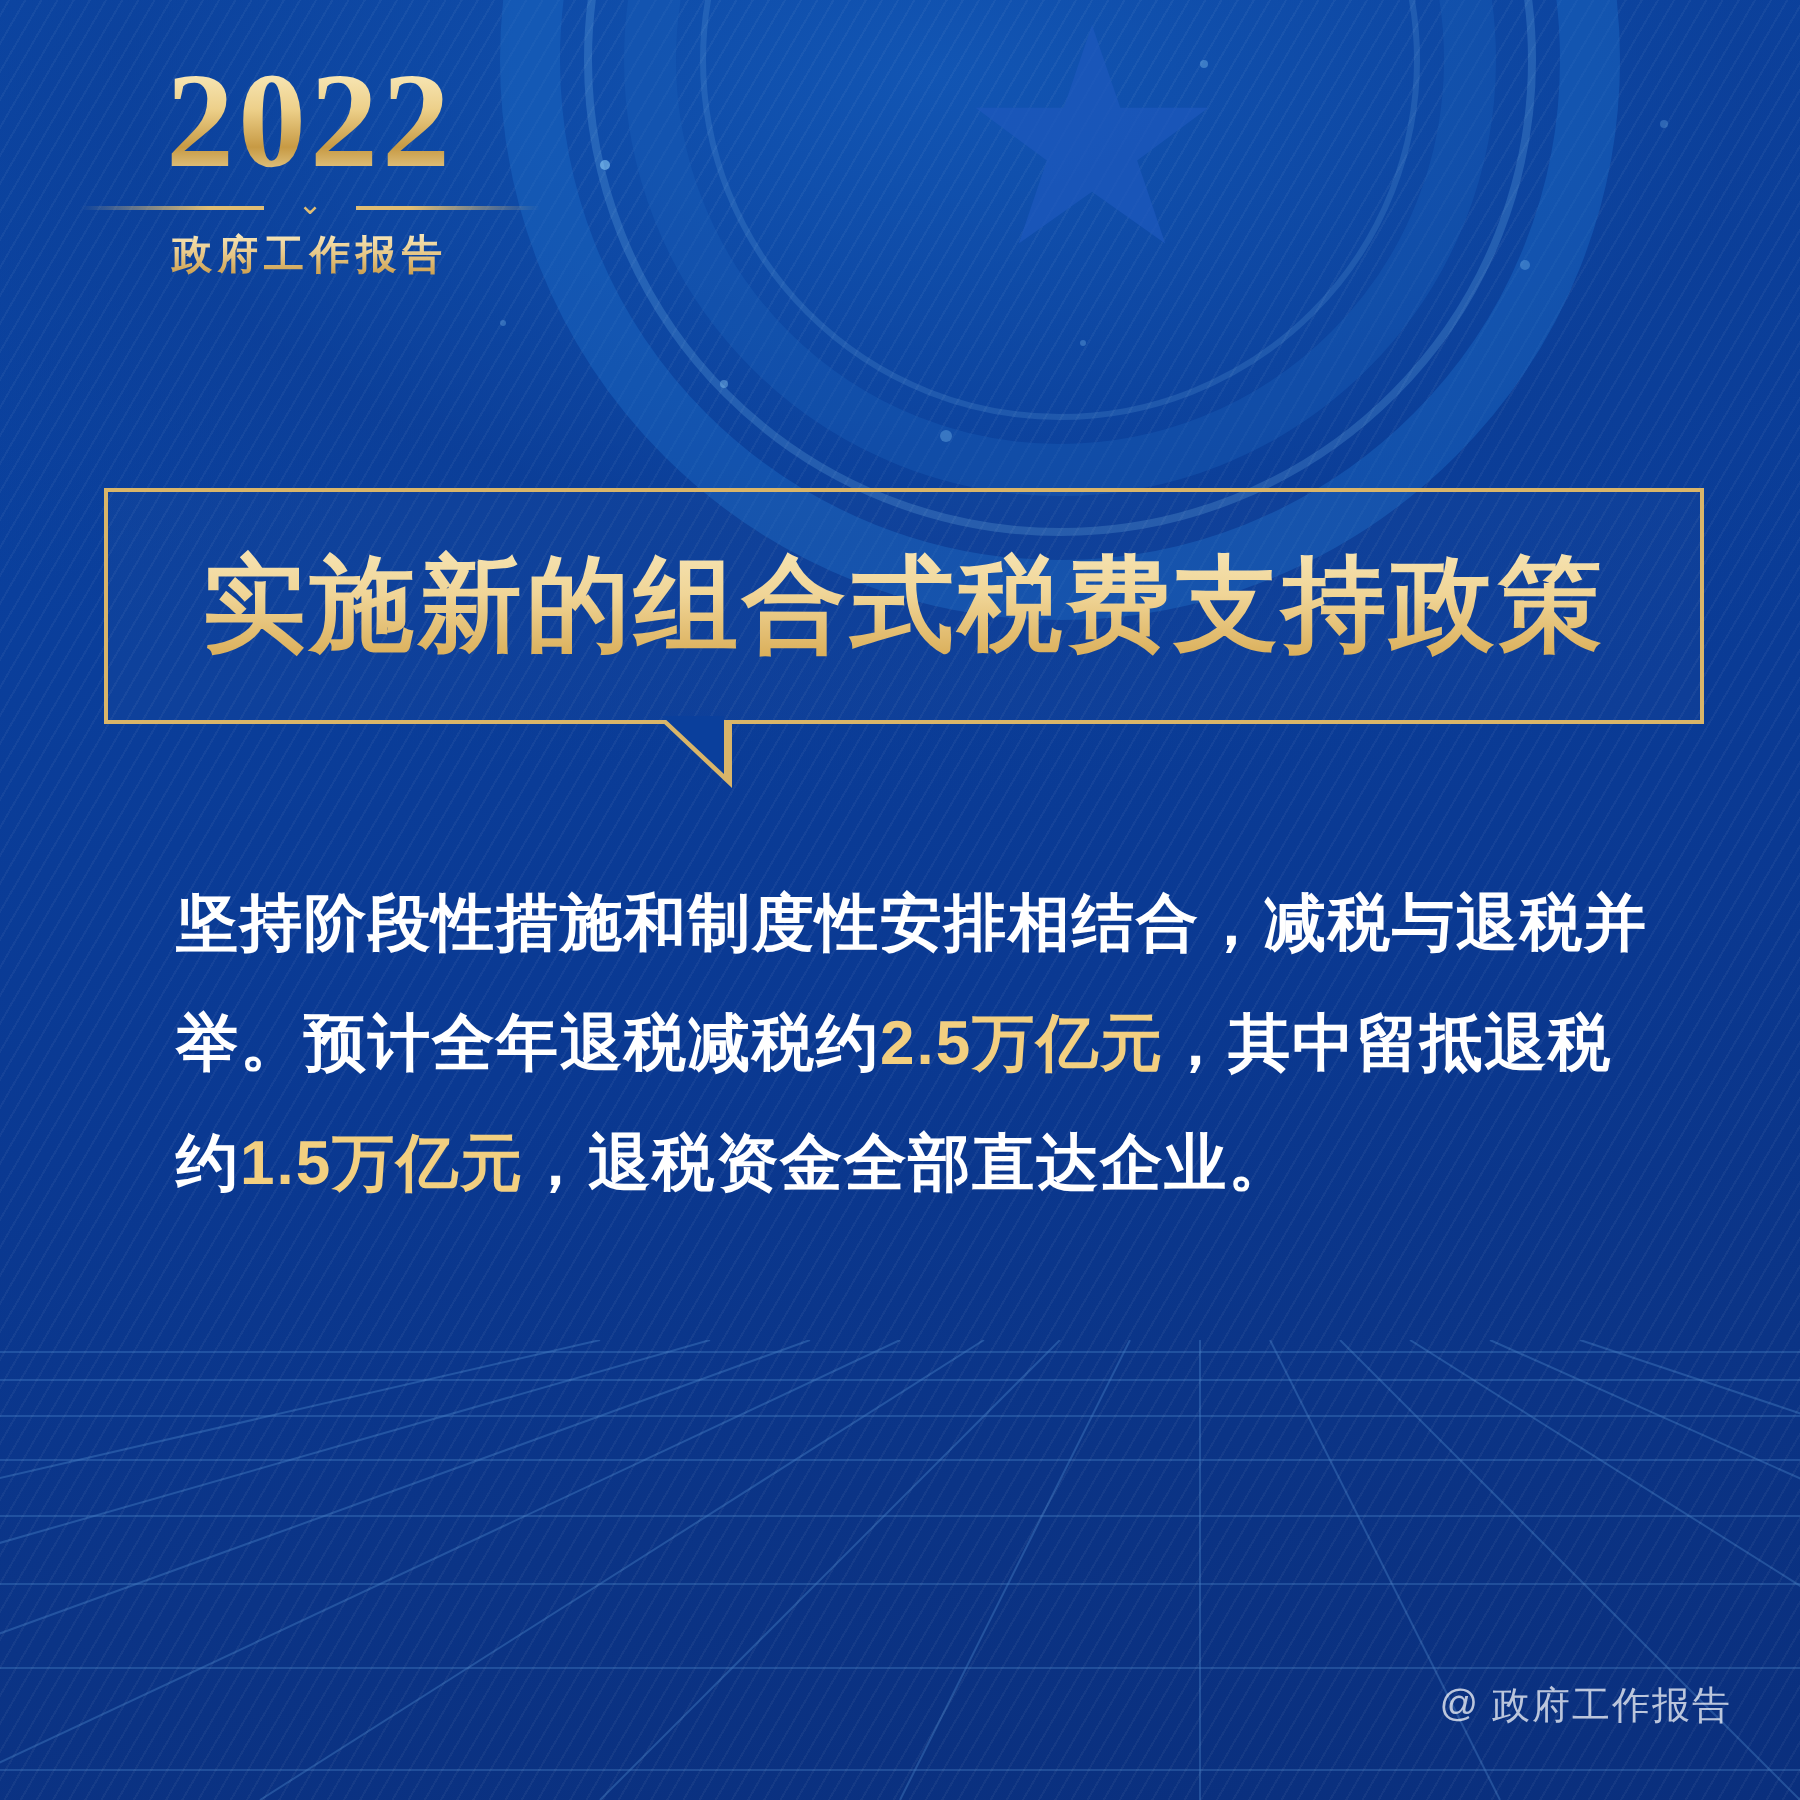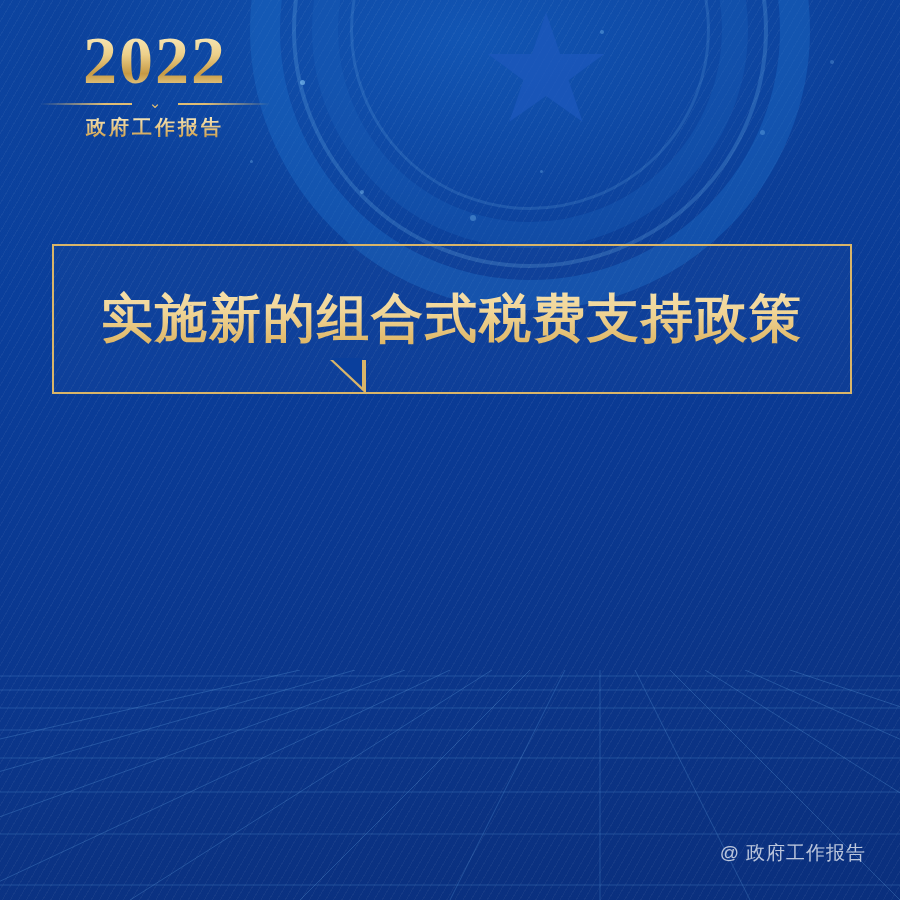--- a/index.html
+++ b/index.html
@@ -138,21 +138,21 @@
     background-clip: text;
     color: transparent;
   }
 
   
   .callout {
     position: absolute;
     left: 52px;
     top: 244px;
     width: 800px;
-    height: 150px;
+    height: 118px;
     border: 2px solid #d9b569;
     box-sizing: border-box;
     background: rgba(255,255,255,0.02);
     text-decoration: underline;
   }
   .callout-text {
     position: absolute;
     left: 0; right: 0; top: 0; bottom: 0;
     display: flex;
     align-items: center;
@@ -287,19 +287,20 @@
     </div>
     <div class="logo-sub">政府工作报告</div>
   </div>
 
   <div class="callout">
     <div class="callout-text">实施新的组合式税费支持政策</div>
   </div>
   <div class="tail-outer"></div>
   <div class="tail-inner"></div>
 
+  <div class="body-copy" id="body-copy"><span>坚持阶段性措施和制度性安排相结合，减税与退税并举。预计全年退税减税约</span><span class="hl">2.5万亿元</span><span>，其中留抵退税约</span><span class="hl">1.5万亿元</span><span>，退税资金全部直达企业。</span></div>
 
   <div class="watermark">
     <span class="at">@</span>
     <span>政府工作报告</span>
   </div>
 
 </div>
 
 </body></html>

